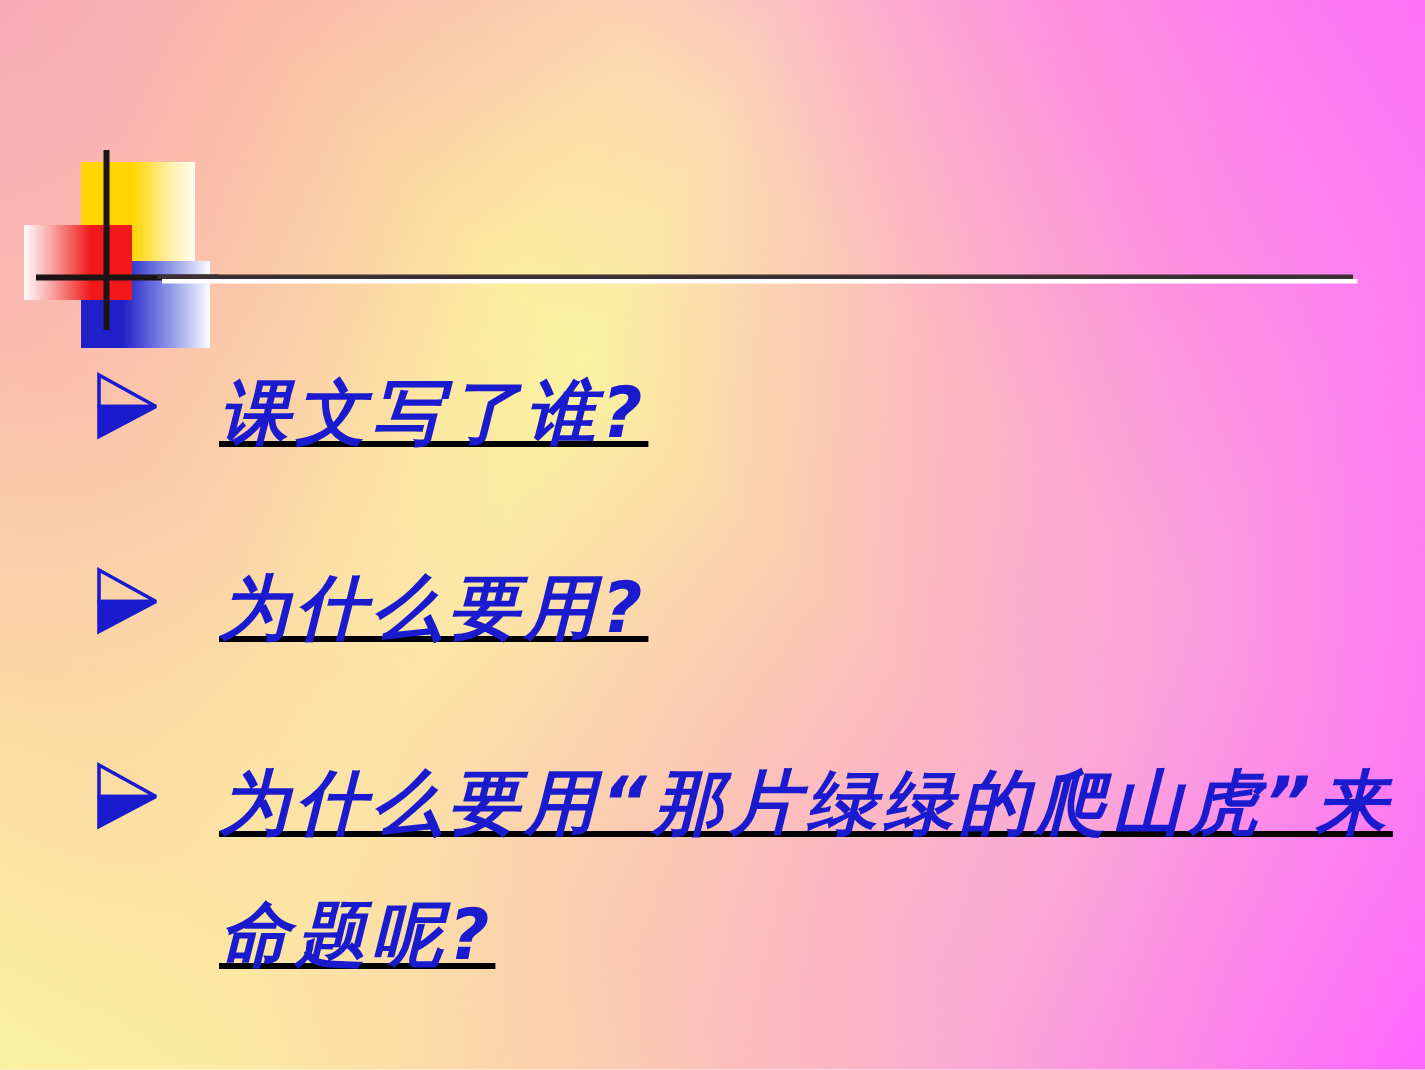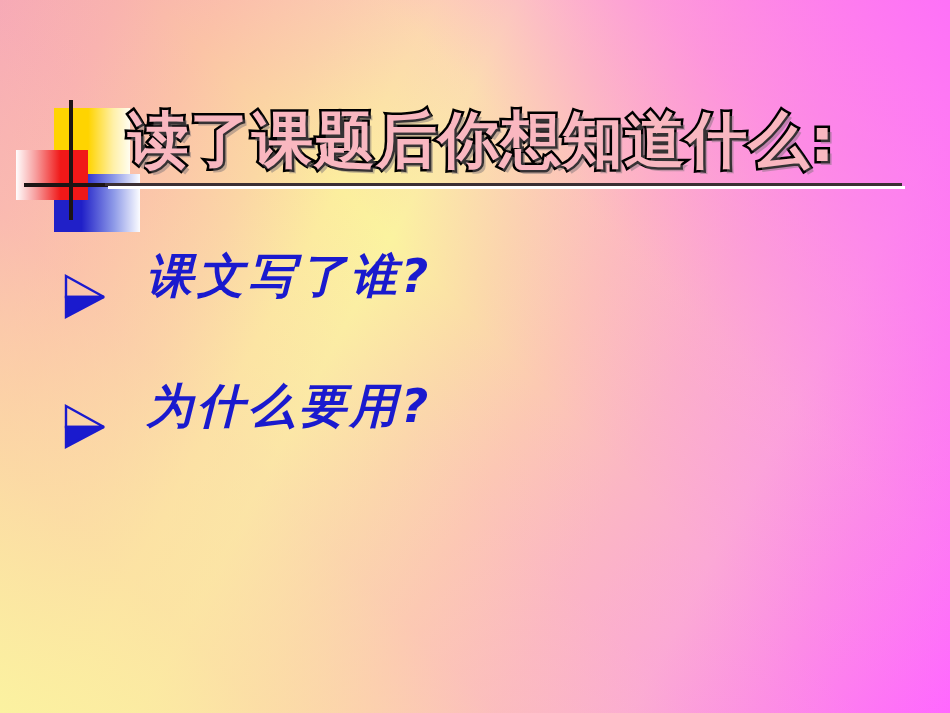--- a/index.html
+++ b/index.html
@@ -128,22 +128,23 @@
 
   
   #bullets {
     position: absolute;
     left: 60px;
     top: 232px;
     width: 880px;
   }
   .bullet-row {
     display: flex;
-    align-items: flex-end;
+    align-items: flex-start;
     margin-bottom: 42px;
+    text-decoration: underline;
   }
   .bullet-marker {
     flex: 0 0 auto;
     width: 56px;
     padding-top: 14px;
     line-height: 0;
   }
   .bullet-text {
     flex: 1 1 auto;
     color: #1A1ACE;
@@ -173,21 +174,20 @@
 <div id="slide">
 
   <div id="deco">
     <div class="deco-rect deco-yellow"></div>
     <div class="deco-rect deco-blue"></div>
     <div class="deco-rect deco-red"></div>
     <div class="deco-rect deco-vline"></div>
     <div class="deco-rect deco-hline"></div>
   </div>
 
-  <div id="title">读了课题后你想知道什么:</div>
 
   <div id="title-rule"></div>
   <div id="title-rule-hilite"></div>
 
   <div id="bullets">
 
     <div class="bullet-row">
       <span class="bullet-marker">
         <svg width="48" height="48" viewBox="0 0 48 48" aria-hidden="true">
           <polygon points="6,4 44,25 6,25" fill="none" stroke="#1A1ACE" stroke-width="2.4"></polygon>
@@ -200,16 +200,25 @@
     <div class="bullet-row">
       <span class="bullet-marker">
         <svg width="48" height="48" viewBox="0 0 48 48" aria-hidden="true">
           <polygon points="6,4 44,25 6,25" fill="none" stroke="#1A1ACE" stroke-width="2.4"></polygon>
           <polygon points="6,25 44,25 6,45" fill="#1A1ACE" stroke="#1A1ACE" stroke-width="2.4"></polygon>
         </svg>
       </span>
       <span class="bullet-text indented">为什么要用?</span>
     </div>
 
+    <div class="bullet-row multiline">
+      <span class="bullet-marker">
+        <svg width="48" height="48" viewBox="0 0 48 48" aria-hidden="true">
+          <polygon points="6,4 44,25 6,25" fill="none" stroke="#1A1ACE" stroke-width="2.4"></polygon>
+          <polygon points="6,25 44,25 6,45" fill="#1A1ACE" stroke="#1A1ACE" stroke-width="2.4"></polygon>
+        </svg>
+      </span>
+      <span class="bullet-text">为什么要用“那片绿绿的爬山虎”来命题呢?</span>
+    </div>
 
   </div>
 
 </div>
 
 </body></html>

